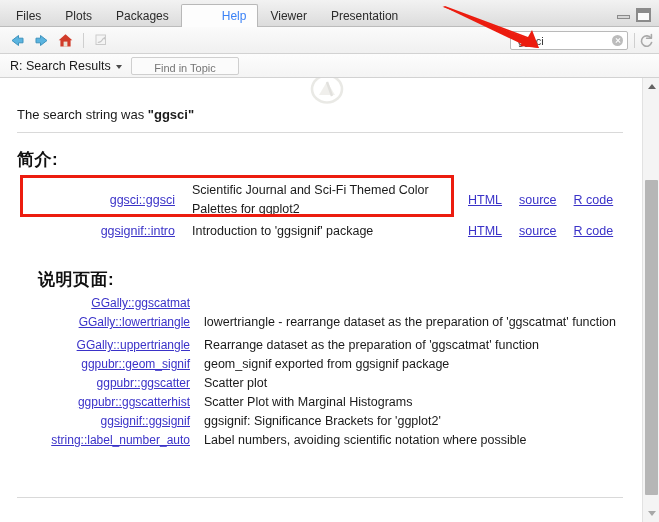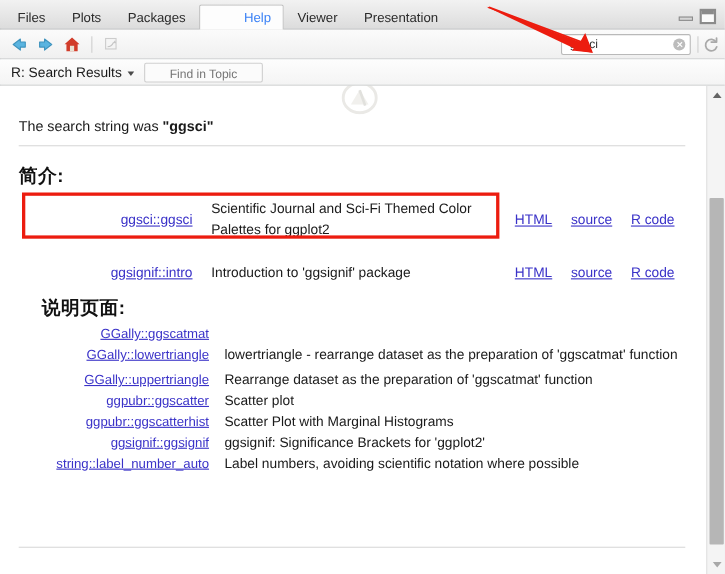--- a/index.html
+++ b/index.html
@@ -260,21 +260,21 @@
           <a class="lnk">ggsci::ggsci</a>
         </div>
         <div class="c-desc">Scientific Journal and Sci-Fi Themed Color Palettes for ggplot2</div>
         <div class="c-acts">
           <a class="lnk">HTML</a>
           <a class="lnk">source</a>
           <a class="lnk">R code</a>
         </div>
       </div>
 
-      <div class="vrow" style="margin-top:20px;">
+      <div class="vrow" style="margin-top:3px;">
         <div class="c-link">
           <a class="lnk">ggsignif::intro</a>
         </div>
         <div class="c-desc">Introduction to 'ggsignif' package</div>
         <div class="c-acts">
           <a class="lnk">HTML</a>
           <a class="lnk">source</a>
           <a class="lnk">R code</a>
         </div>
       </div>
@@ -298,20 +298,26 @@
         <div class="c-desc">lowertriangle - rearrange dataset as the preparation of 'ggscatmat' function</div>
       </div>
 
       <div class="hrow" style="margin-top:4px;">
         <div class="c-link">
           <a class="lnk">GGally::uppertriangle</a>
         </div>
         <div class="c-desc">Rearrange dataset as the preparation of 'ggscatmat' function</div>
       </div>
 
+      <div class="hrow">
+        <div class="c-link">
+          <a class="lnk">ggpubr::geom_signif</a>
+        </div>
+        <div class="c-desc">geom_signif exported from ggsignif package</div>
+      </div>
 
       <div class="hrow">
         <div class="c-link">
           <a class="lnk">ggpubr::ggscatter</a>
         </div>
         <div class="c-desc">Scatter plot</div>
       </div>
 
       <div class="hrow">
         <div class="c-link">

